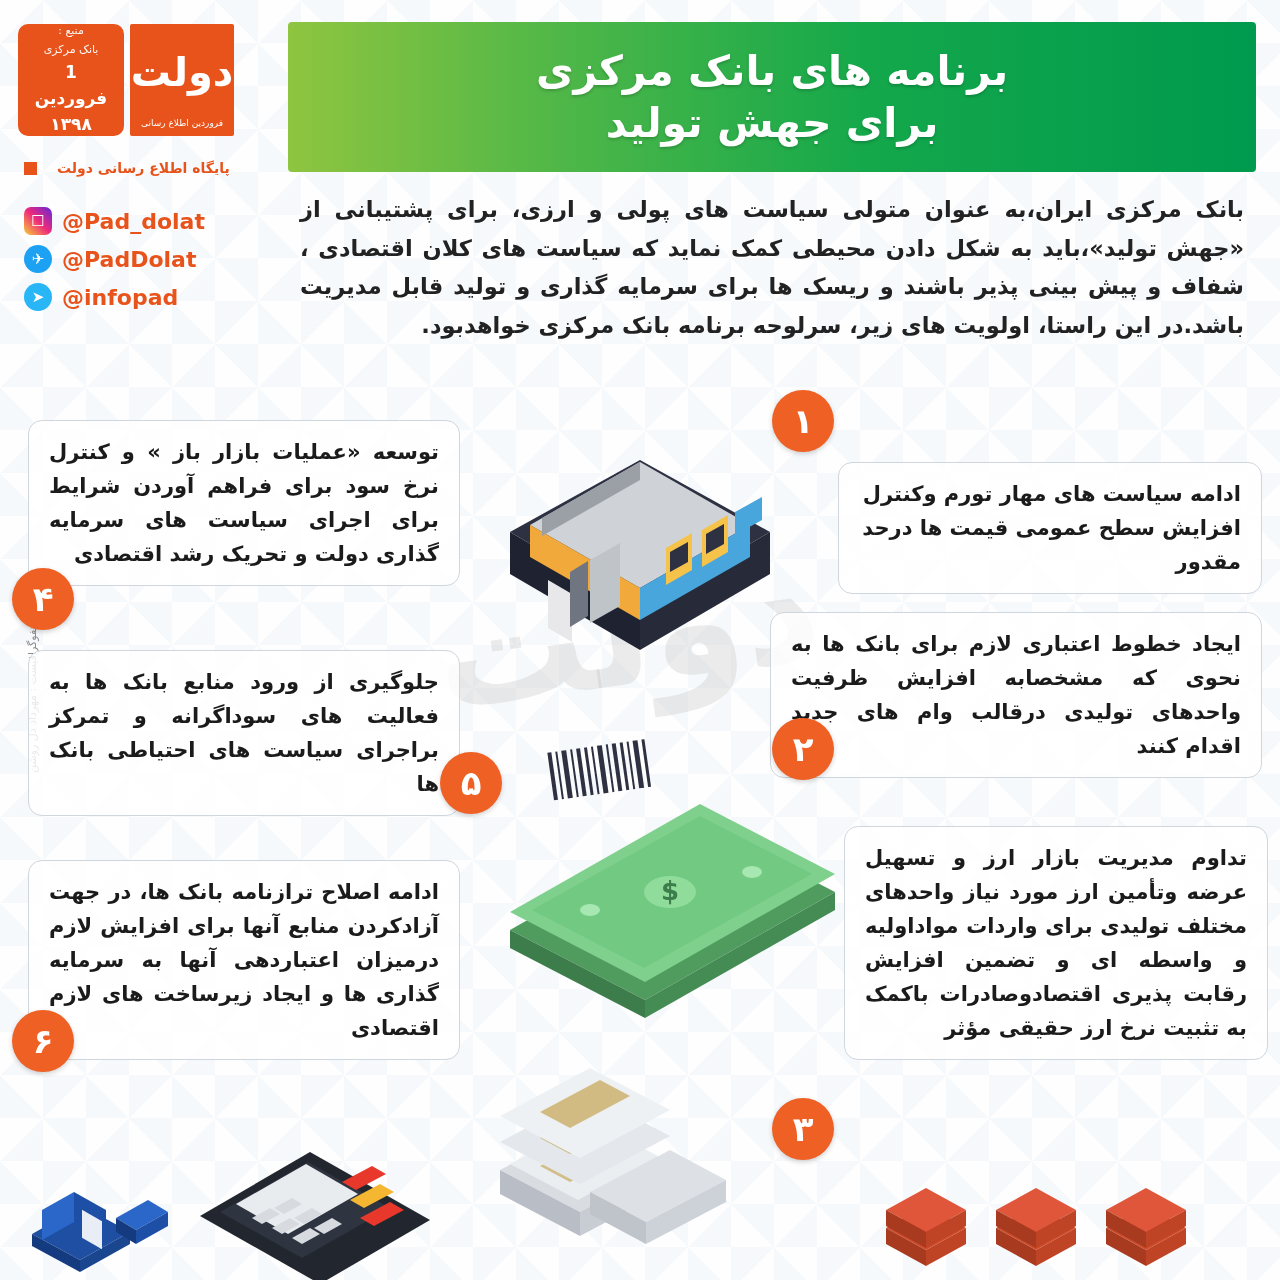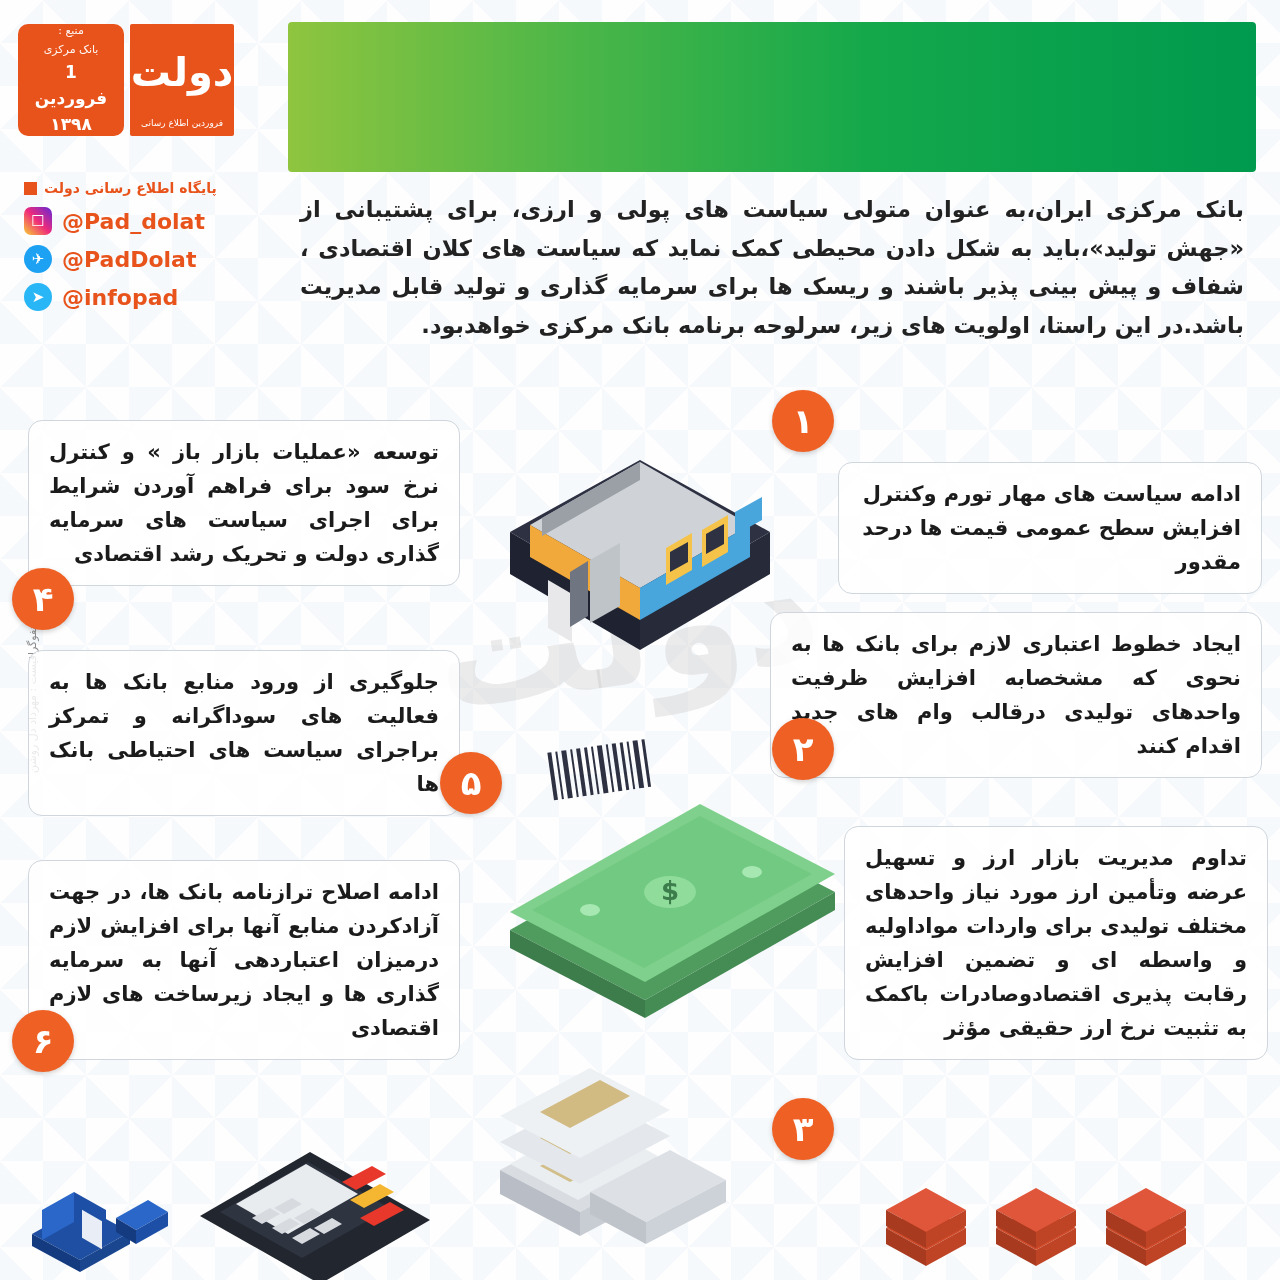--- a/index.html
+++ b/index.html
@@ -59,22 +59,22 @@
   .logo-box .logo-word{
     color:#fff;font-size:40px;font-weight:bold;line-height:1;
     transform:translateY(-8px);
   }
   .logo-box .logo-sub{
     position:absolute;bottom:8px;left:0;right:0;text-align:center;
     color:#fff;font-size:9px;letter-spacing:.5px;
   }
 
   .site-line{
-    position:absolute;left:24px;top:180px;width:250px;z-index:6;
-    display:flex;align-items:center;justify-content:flex-end;gap:7px;
+    position:absolute;left:24px;top:160px;width:250px;z-index:6;
+    display:flex;align-items:center;justify-content:flex-end;gap:20px;
   }
   .site-line .sq{width:13px;height:13px;background:#e8531b;display:inline-block;}
   .site-line .txt{color:#e8531b;font-size:14px;font-weight:bold;}
 
   .socials{position:absolute;left:24px;top:202px;width:252px;z-index:6;}
   .social-row{
     display:flex;align-items:center;justify-content:flex-start;gap:10px;
     height:38px;direction:ltr;
   }
   .social-row .handle{color:#e8531b;font-size:22px;font-weight:bold;}
@@ -140,21 +140,22 @@
 </style>
 </head>
 <body>
 
 <div class="bg-pattern"></div>
 <div class="bg-soft"></div>
 <div class="watermark">دولت</div>
 
 <div class="header-band">
   <h1>
-    <br>
+    <span>برنامه های بانک مرکزی</span><br>
+    <span>برای جهش تولید</span>
   </h1>
 </div>
 
 <div class="source-box">
   <div class="s-label">منبع :</div>
   <div class="s-label">بانک مرکزی</div>
   <div class="s-date">1</div>
   <div class="s-date">فروردین</div>
   <div class="s-date">۱۳۹۸</div>
 </div>

